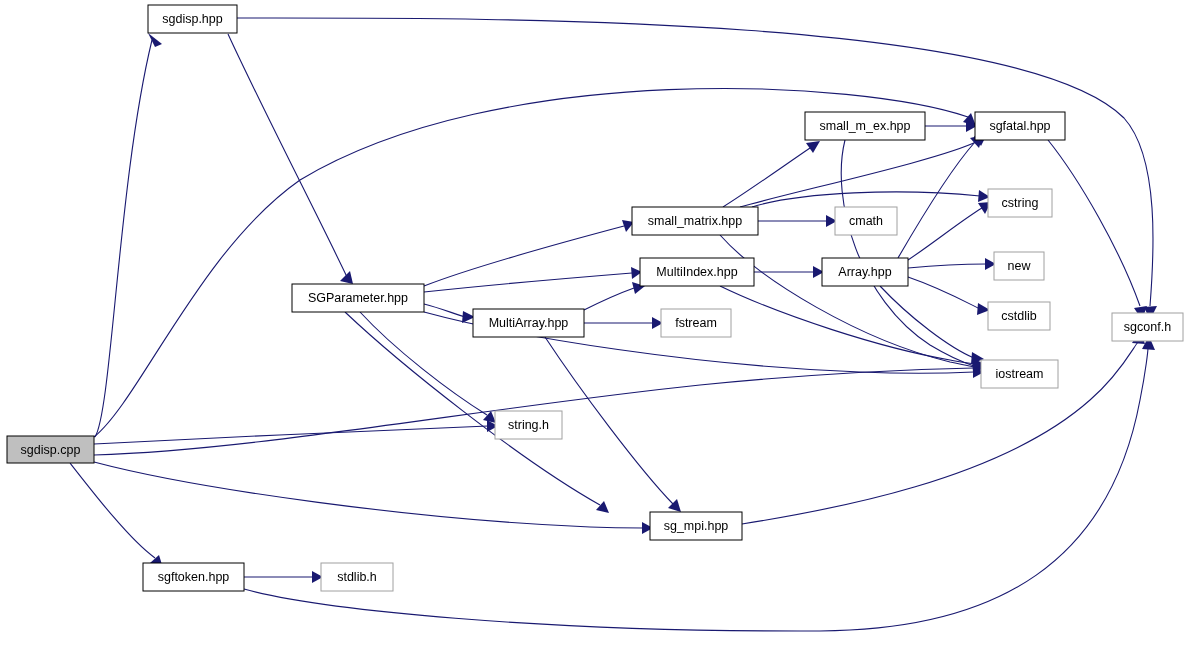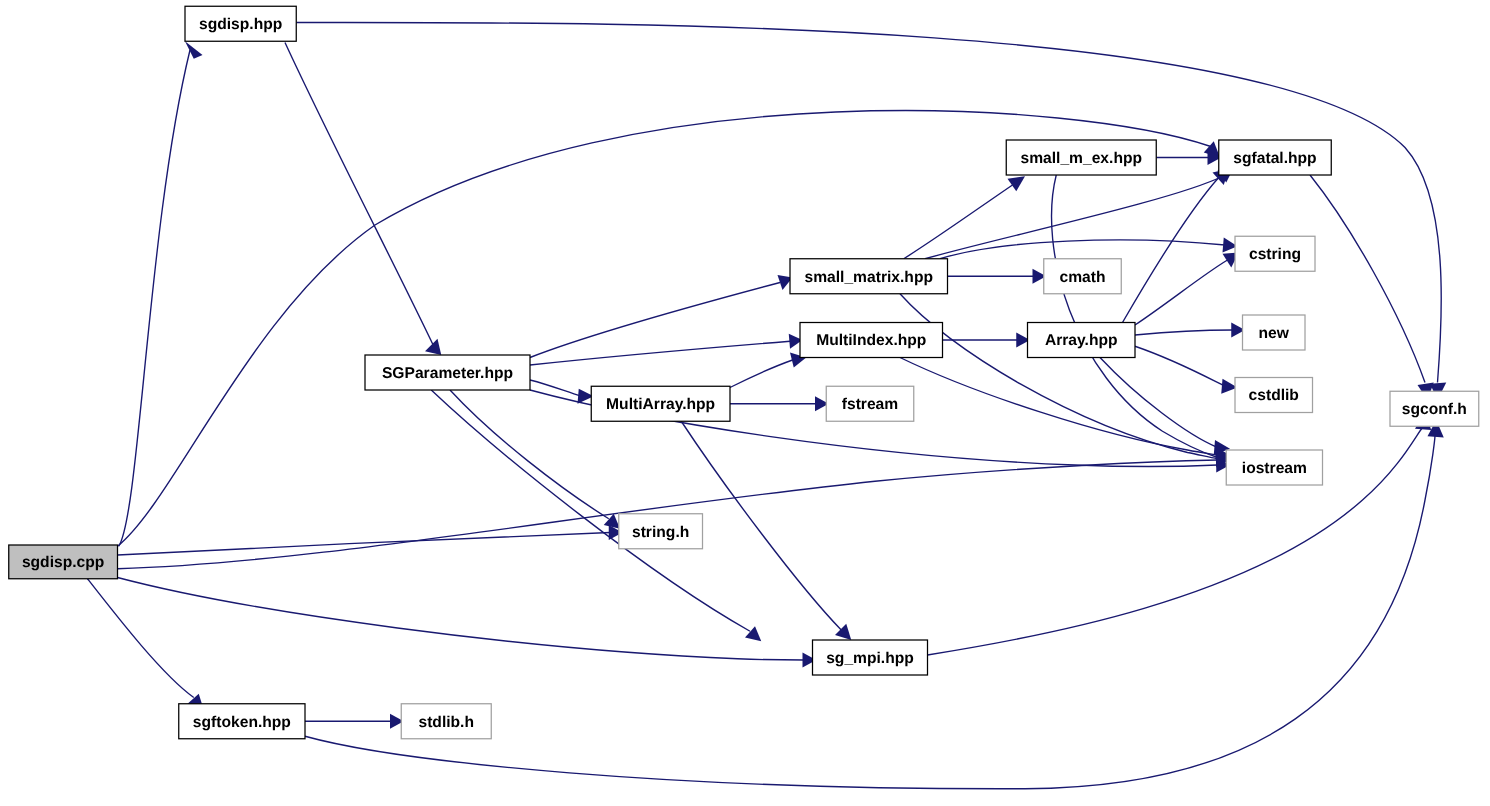--- a/index.html
+++ b/index.html
@@ -1,17 +1,17 @@
 <!DOCTYPE html>
 <html><head>
 <meta charset="utf-8">
 <style>
   html,body{margin:0;padding:0;background:#ffffff;}
   body{width:1192px;height:645px;overflow:hidden;font-family:"Liberation Sans",sans-serif;}
-  #graph-wrap{position:relative;width:1192px;height:645px;font-weight:bold;}
+  #graph-wrap{position:relative;width:1192px;height:645px;}
   svg#depgraph{display:block;width:1192px;height:645px;}
   .nodebox{fill:#ffffff;stroke:#000000;stroke-width:1;}
   .nodebox.current{fill:#bfbfbf;stroke:#000000;stroke-width:1;}
   .nodebox.extern{fill:#ffffff;stroke:#a0a0a0;stroke-width:1;}
   .nodelabel{font-family:"Liberation Sans",sans-serif;font-size:12.5px;fill:#000000;text-anchor:middle;dominant-baseline:middle;}
   .edge{fill:none;stroke:#191970;stroke-width:1.1;}
   .arrowfill{fill:#191970;stroke:none;}
 </style>
 </head>
 <body>

